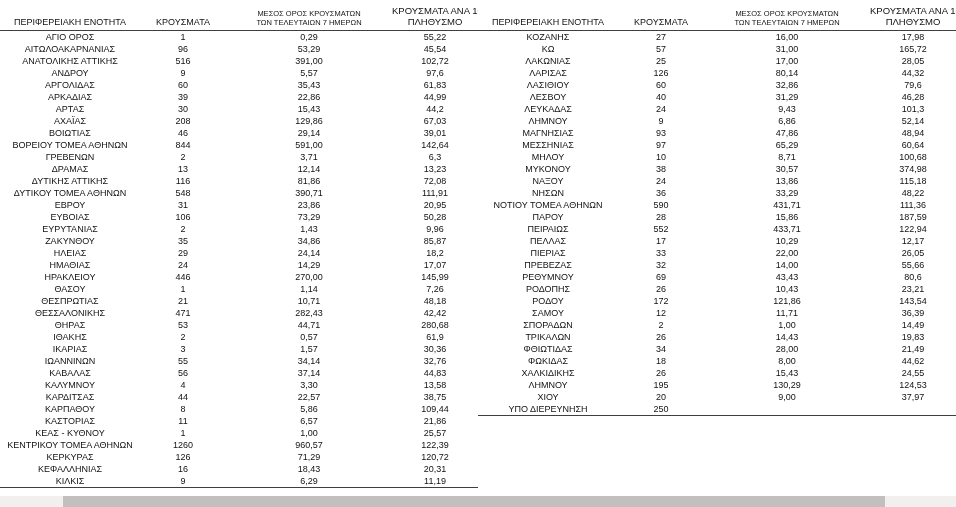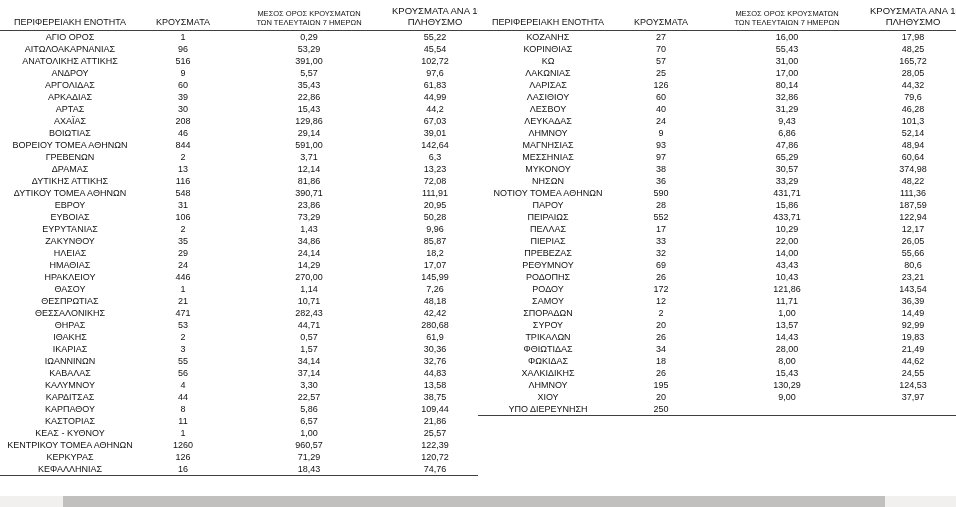--- a/index.html
+++ b/index.html
@@ -318,21 +318,27 @@
           <tr>
             <td>ΚΕΡΚΥΡΑΣ</td>
             <td>126</td>
             <td>71,29</td>
             <td>120,72</td>
           </tr>
           <tr>
             <td>ΚΕΦΑΛΛΗΝΙΑΣ</td>
             <td>16</td>
             <td>18,43</td>
-            <td>74,76</td>
+            <td>20,31</td>
+          </tr>
+          <tr>
+            <td>ΚΙΛΚΙΣ</td>
+            <td>9</td>
+            <td>6,29</td>
+            <td>11,19</td>
           </tr>
         </tbody>
     </table>
 
     <table class="region-table">
       <colgroup>
         <col class="c-region">
           <col class="c-cases">
           <col class="c-avg7">
           <col class="c-per100k">
@@ -352,26 +358,20 @@
         </tr>
       </thead>
       <tbody>
           <tr>
             <td>ΚΟΖΑΝΗΣ</td>
             <td>27</td>
             <td>16,00</td>
             <td>17,98</td>
           </tr>
           <tr>
-            <td>ΚΟΡΙΝΘΙΑΣ</td>
-            <td>70</td>
-            <td>55,43</td>
-            <td>48,25</td>
-          </tr>
-          <tr>
             <td>ΚΩ</td>
             <td>57</td>
             <td>31,00</td>
             <td>165,72</td>
           </tr>
           <tr>
             <td>ΛΑΚΩΝΙΑΣ</td>
             <td>25</td>
             <td>17,00</td>
             <td>28,05</td>
@@ -412,26 +412,38 @@
             <td>47,86</td>
             <td>48,94</td>
           </tr>
           <tr>
             <td>ΜΕΣΣΗΝΙΑΣ</td>
             <td>97</td>
             <td>65,29</td>
             <td>60,64</td>
           </tr>
           <tr>
+            <td>ΜΗΛΟΥ</td>
+            <td>10</td>
+            <td>8,71</td>
+            <td>100,68</td>
+          </tr>
+          <tr>
             <td>ΜΥΚΟΝΟΥ</td>
             <td>38</td>
             <td>30,57</td>
             <td>374,98</td>
           </tr>
           <tr>
+            <td>ΝΑΞΟΥ</td>
+            <td>24</td>
+            <td>13,86</td>
+            <td>115,18</td>
+          </tr>
+          <tr>
             <td>ΝΗΣΩΝ</td>
             <td>36</td>
             <td>33,29</td>
             <td>48,22</td>
           </tr>
           <tr>
             <td>ΝΟΤΙΟΥ ΤΟΜΕΑ ΑΘΗΝΩΝ</td>
             <td>590</td>
             <td>431,71</td>
             <td>111,36</td>
@@ -490,26 +502,20 @@
             <td>11,71</td>
             <td>36,39</td>
           </tr>
           <tr>
             <td>ΣΠΟΡΑΔΩΝ</td>
             <td>2</td>
             <td>1,00</td>
             <td>14,49</td>
           </tr>
           <tr>
-            <td>ΣΥΡΟΥ</td>
-            <td>20</td>
-            <td>13,57</td>
-            <td>92,99</td>
-          </tr>
-          <tr>
             <td>ΤΡΙΚΑΛΩΝ</td>
             <td>26</td>
             <td>14,43</td>
             <td>19,83</td>
           </tr>
           <tr>
             <td>ΦΘΙΩΤΙΔΑΣ</td>
             <td>34</td>
             <td>28,00</td>
             <td>21,49</td>

